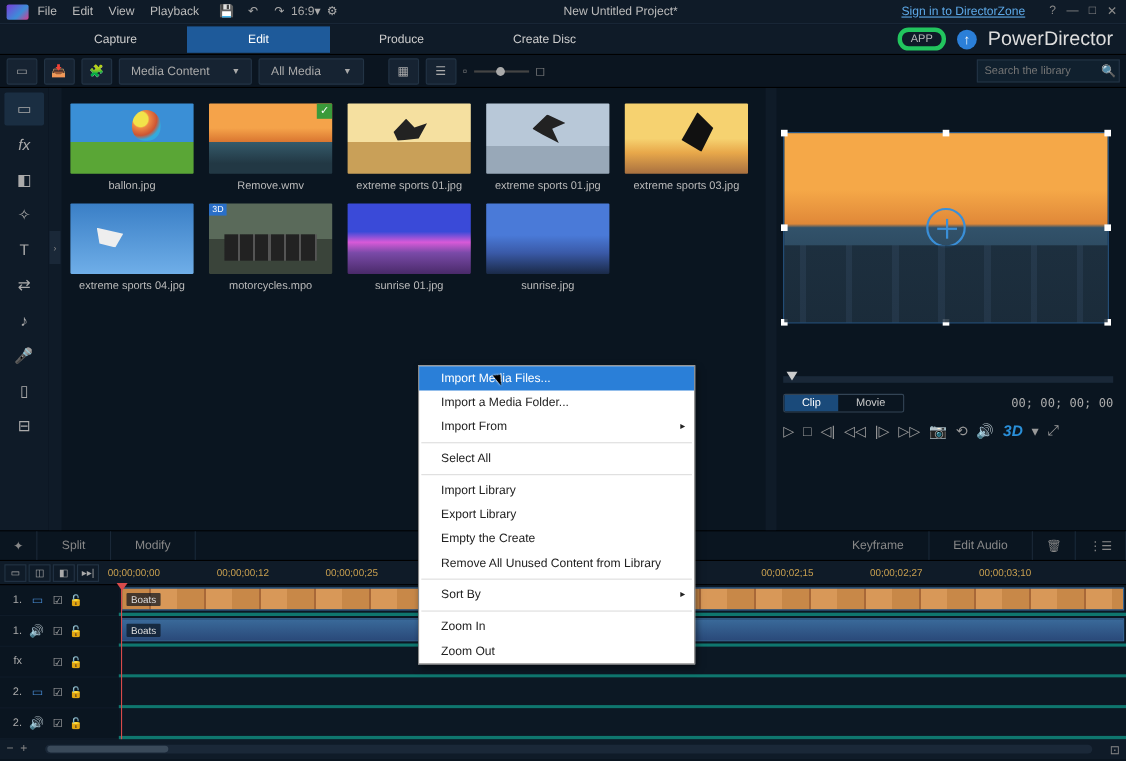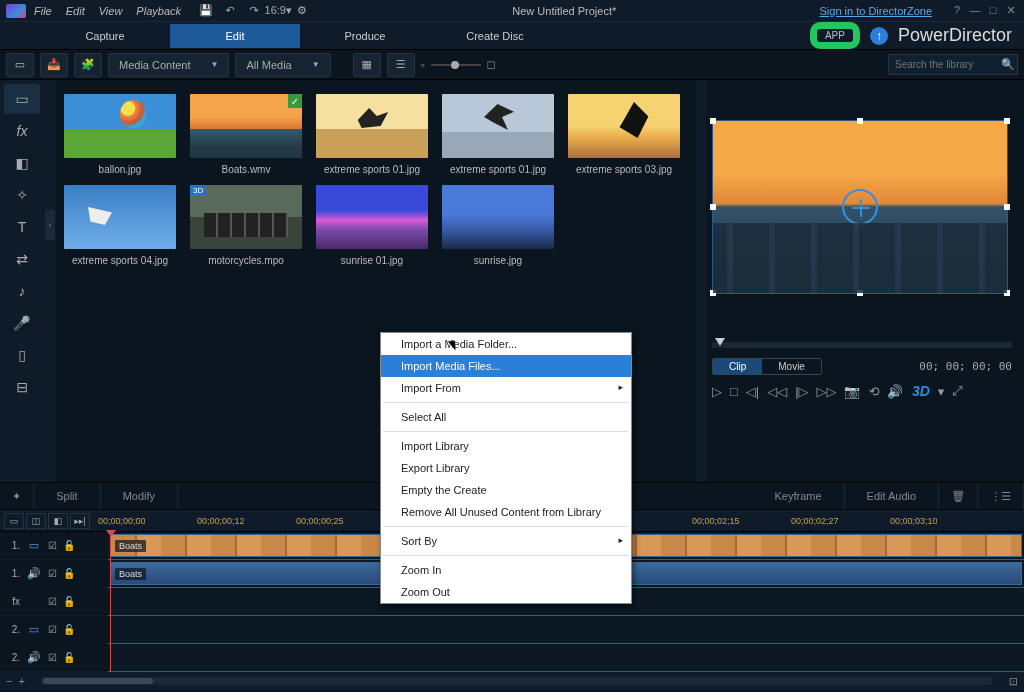--- a/index.html
+++ b/index.html
@@ -1,37 +1,37 @@
 <!DOCTYPE html>
 <html><head>
 <meta charset="utf-8">
 <style>
 * { margin: 0; padding: 0; box-sizing: border-box; font-family: 'Segoe UI', Arial, sans-serif; }
 body { background: #0a1520; width: 1024px; height: 692px; overflow: hidden; color: #ccc; font-size: 11px; user-select: none; }
 
 
 .titlebar { height: 22px; background: #0f1b28; display: flex; align-items: center; padding: 0 6px; border-bottom: 1px solid #1a2838; }
 .logo-icon { width: 20px; height: 14px; background: linear-gradient(135deg,#7a3dd8,#3d8dd8 60%,#d83d8d); border-radius: 2px; margin-right: 8px; }
-.menu-items { display: flex; gap: 14px; font-style: italic; }
+.menu-items { display: flex; gap: 14px; }
 .menu-items span { color: #bbb; cursor: pointer; }
 .tb-icons { display: flex; gap: 10px; margin-left: 18px; align-items: center; }
 .tb-icons .ico { width: 14px; height: 14px; display:flex;align-items:center;justify-content:center;color:#aaa; }
 .project-title { flex: 1; text-align: center; color: #bbb; }
 .right-title { display: flex; gap: 8px; align-items: center; }
 .signin { color: #5da9e8; text-decoration: underline; cursor: pointer; }
 .winbtns { display:flex; gap:4px; margin-left:10px; color:#888;}
 .winbtns span{width:14px;text-align:center;cursor:pointer;}
 
 
 .tabsrow { height: 28px; background: #0f1b28; display: flex; align-items: center; border-bottom: 1px solid #000; }
 .tabs { display: flex; margin-left: 40px; }
 .tab { width: 130px; text-align: center; padding: 6px 0; color: #ccc; cursor: pointer; }
 .tab.active { background: #1e5a9a; color: #fff; }
 .brand { margin-left: auto; display: flex; align-items: center; gap: 10px; padding-right: 12px; }
-.app-pill { border: 7px solid #22c55e; border-radius: 10px; padding: 1px 8px; font-size: 10px; color: #bbb; }
+.app-pill { border: 4px solid #22c55e; border-radius: 10px; padding: 1px 8px; font-size: 10px; color: #bbb; }
 .upload-icon { width: 18px; height: 18px; background: #2b7fd8; border-radius: 50%; display:flex;align-items:center;justify-content:center;color:#fff;font-size:12px; }
 .brand-text { font-size: 18px; color: #ddd; font-weight: 300; }
 
 
 .toolbar { height: 30px; background: #0b1520; display: flex; align-items: center; padding: 0 6px; gap: 6px; border-bottom: 1px solid #000; }
 .tool-btn { width: 28px; height: 24px; display:flex;align-items:center;justify-content:center; color:#aaa; border:1px solid #233445; background:#162332; border-radius:2px; cursor:pointer; }
 .tool-btn.wide { width: auto; padding: 0 10px; gap: 16px; }
 .tool-btn .chev { font-size: 8px; margin-left: 4px; }
 .spacer { flex: 1; }
 .search-box { display: flex; align-items: center; border:1px solid #233445; background:#10202e; padding: 3px 6px; gap:6px; width: 130px; }
@@ -106,21 +106,21 @@
 .tl-head-btns .b { width:20px;height:16px;border:1px solid #233445;display:flex;align-items:center;justify-content:center;font-size:9px;color:#aaa;cursor:pointer; }
 .ruler { flex:1;display:flex;color:#c9a050;font-size:9px;padding-left:4px;position:relative; }
 .ruler span { width: 99px; }
 .tracks { display:flex; }
 .track-heads { width: 108px; }
 .track-head { height: 28px; display:flex;align-items:center;gap:6px;padding:0 6px;border-bottom:1px solid #0f1b28;font-size:10px;color:#aaa; }
 .track-head .num{width:14px;text-align:right;}
 .track-head .tico{width:16px;height:14px;display:flex;align-items:center;justify-content:center;font-size:11px;}
 .track-head .vid{color:#4a8fd8;}.track-head .aud{color:#4a8fd8;}
 .track-body { flex:1; }
-.track { height:28px;border-bottom:1px solid #0f766e;position:relative;background:#0c1824; }
+.track { height:28px;border-bottom:3px solid #0f766e;position:relative;background:#0c1824; }
 .clip { position:absolute;top:2px;bottom:2px;left:2px;right:2px;border:1px solid #3a6a9a;background:#2a4a6a;display:flex;align-items:center;padding:0 4px;font-size:9px;color:#ddd;overflow:hidden; }
 .clip.video { background: repeating-linear-gradient(90deg,#c88848 0 24px,#a86838 24px 26px,#d89858 26px 50px); }
 .clip.audio { background: linear-gradient(#3a6a9a,#2a4a7a); }
 .clip .cname { background:rgba(10,20,32,0.7);padding:1px 4px;border-radius:1px; }
 .playhead { position:absolute;top:0;bottom:0;left:2px;width:1px;background:#d84a4a;z-index:5; }
 .playhead::before{content:"";position:absolute;top:-2px;left:-4px;width:0;height:0;border-left:5px solid transparent;border-right:5px solid transparent;border-top:7px solid #d84a4a;}
 .tl-foot { height:18px;display:flex;align-items:center;gap:6px;padding:0 6px;color:#888;background:#0f1b28; }
 .tl-foot .sb { flex:1;height:8px;background:#1a2838;border-radius:4px;margin:0 10px;position:relative; }
 .tl-foot .sb::after{content:"";position:absolute;left:2px;top:1px;width:110px;height:6px;background:#3a4a5a;border-radius:3px;}
 
@@ -227,21 +227,21 @@
       </div>
     <div class="thumbs" id="thumbs">
         <div class="thumb">
           <div class="img balloon"></div>
           <div class="label">ballon.jpg</div>
         </div>
         <div class="thumb">
           <div class="img boats">
             <span class="check">✓</span>
           </div>
-          <div class="label">Boats.wmv</div>
+          <div class="label">Remove.wmv</div>
         </div>
         <div class="thumb">
           <div class="img ex1"></div>
           <div class="label">extreme sports 01.jpg</div>
         </div>
         <div class="thumb">
           <div class="img ex2"></div>
           <div class="label">extreme sports 01.jpg</div>
         </div>
         <div class="thumb">
@@ -392,22 +392,22 @@
   </div>
   <div class="tl-foot">
     <span>−</span>
     <span>+</span>
     <div class="sb"></div>
     <span>⊡</span>
   </div>
 </div>
 
 <div class="context-menu">
+  <div class="mi sel">Import Media Files...</div>
   <div class="mi">Import a Media Folder...</div>
-  <div class="mi sel">Import Media Files...</div>
   <div class="mi sub">Import From</div>
   <div class="sep"></div>
   <div class="mi">Select All</div>
   <div class="sep"></div>
   <div class="mi">Import Library</div>
   <div class="mi">Export Library</div>
   <div class="mi">Empty the Create</div>
   <div class="mi">Remove All Unused Content from Library</div>
   <div class="sep"></div>
   <div class="mi sub">Sort By</div>

